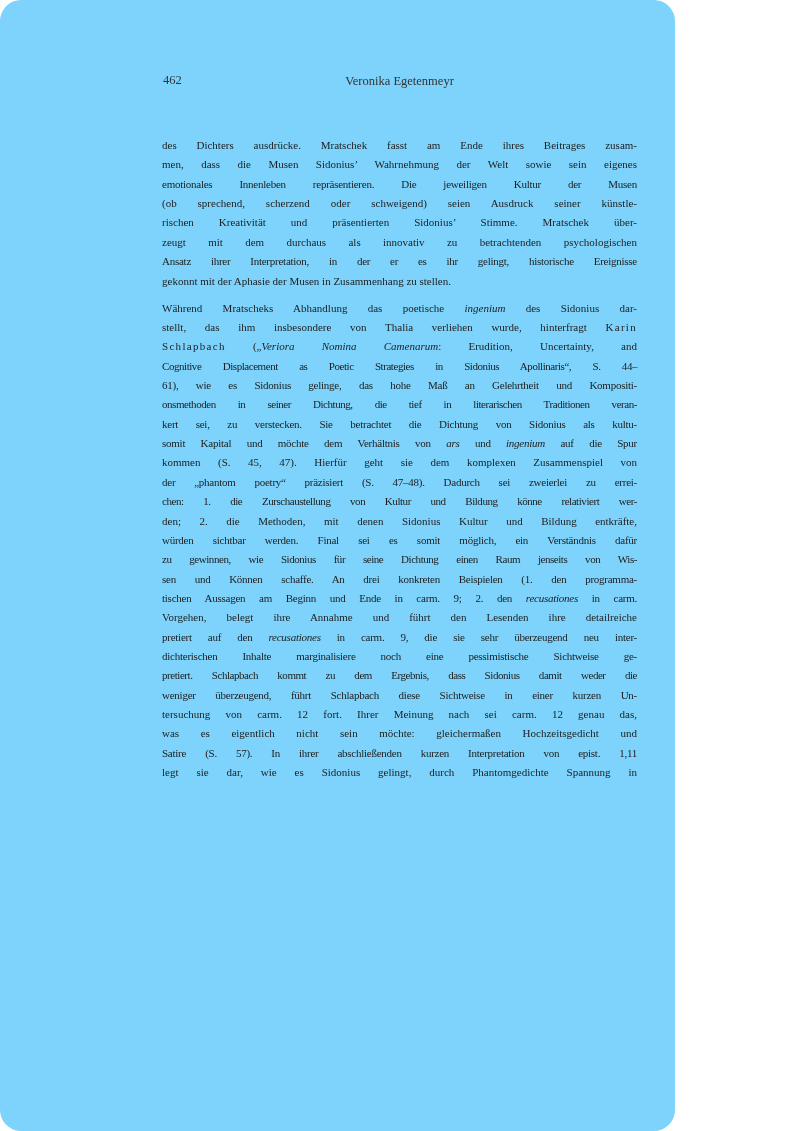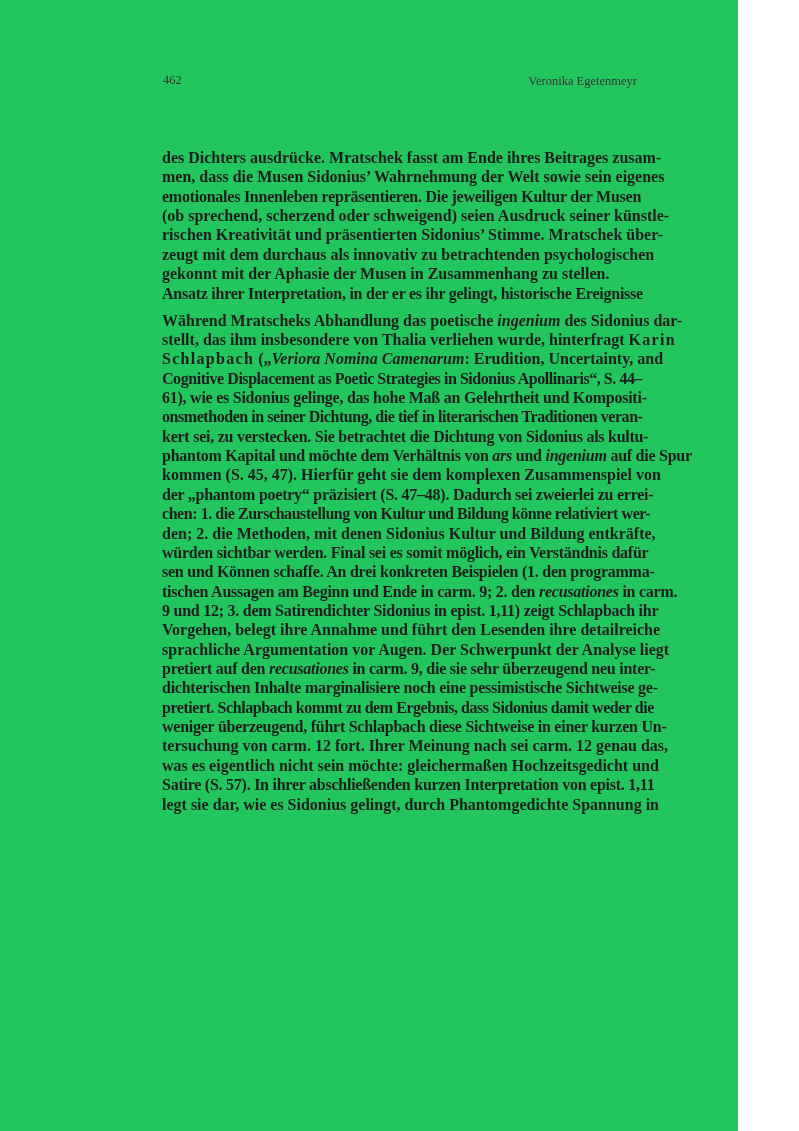--- a/index.html
+++ b/index.html
@@ -1,23 +1,23 @@
 <!DOCTYPE html>
 <html><head>
 <meta charset="utf-8">
 <style>
   html, body { margin: 0; padding: 0; background: #ffffff; }
   body { width: 799px; height: 1131px; position: relative; overflow: hidden; }
-  .page { position: absolute; left: 0; top: 0; width: 738px; height: 1131px; background: #22c55e; }
+  .page { position: absolute; left: 0; top: 0; width: 675px; height: 1131px; background: #7dd3fc; border-radius: 21px; }
   .running-head { position: absolute; top: 73px; left: 162px; width: 475px; height: 18px;
     font-family: "Liberation Serif", "DejaVu Serif", serif; font-size: 12.5px; color: #333; }
   .page-number { position: absolute; left: 1px; top: 0; }
-  .author { position: absolute; left: 0; right: 0; top: 1px; text-align: right; }
-  .body-text { position: absolute; left: 162px; top: 148px; width: 475px;
-    font-family: "Liberation Serif", "DejaVu Serif", serif; font-size: 16px; color: #1e1e1e; font-weight: bold; }
+  .author { position: absolute; left: 0; right: 0; top: 1px; text-align: center; }
+  .body-text { position: absolute; left: 162px; top: 136px; width: 475px;
+    font-family: "Liberation Serif", "DejaVu Serif", serif; font-size: 11px; color: #1e1e1e; }
   .para { margin: 0 0 7.7px 0; }
   .line { display: block; height: 19.36px; line-height: 19.36px; white-space: nowrap;
     text-align: justify; text-align-last: justify; }
   .line.last { text-align: left; text-align-last: left; }
   .line.tight { letter-spacing: -0.25px; }
   .line.tighter { letter-spacing: -0.45px; }
   em { font-style: italic; }
   .spaced { letter-spacing: 1.3px; }
 </style>
 </head>
@@ -32,43 +32,42 @@
 
   <div class="body-text">
 
     <p class="para">
       <span class="line">des Dichters ausdrücke. Mratschek fasst am Ende ihres Beitrages zusam-</span>
       <span class="line">men, dass die Musen Sidonius’ Wahrnehmung der Welt sowie sein eigenes</span>
       <span class="line tight">emotionales Innenleben repräsentieren. Die jeweiligen Kultur der Musen</span>
       <span class="line">(ob sprechend, scherzend oder schweigend) seien Ausdruck seiner künstle-</span>
       <span class="line">rischen Kreativität und präsentierten Sidonius’ Stimme. Mratschek über-</span>
       <span class="line">zeugt mit dem durchaus als innovativ zu betrachtenden psychologischen</span>
+      <span class="line tight">Ansatz ihrer Interpretation, in der er es ihr gelingt, historische Ereignisse</span>
       <span class="line last">gekonnt mit der Aphasie der Musen in Zusammenhang zu stellen.</span>
-      <span class="line tight">Ansatz ihrer Interpretation, in der er es ihr gelingt, historische Ereignisse</span>
     </p>
 
     <p class="para">
       <span class="line"><span>Während Mratscheks Abhandlung das poetische </span><em>ingenium</em><span> des Sidonius dar-</span></span>
       <span class="line"><span>stellt, das ihm insbesondere von Thalia verliehen wurde, hinterfragt </span><span class="spaced">Karin</span></span>
       <span class="line"><span class="spaced">Schlapbach</span><span> („</span><em>Veriora Nomina Camenarum</em><span>: Erudition, Uncertainty, and</span></span>
       <span class="line tighter">Cognitive Displacement as Poetic Strategies in Sidonius Apollinaris“, S. 44–</span>
       <span class="line tight">61), wie es Sidonius gelinge, das hohe Maß an Gelehrtheit und Kompositi-</span>
       <span class="line tighter">onsmethoden in seiner Dichtung, die tief in literarischen Traditionen veran-</span>
       <span class="line tight">kert sei, zu verstecken. Sie betrachtet die Dichtung von Sidonius als kultu-</span>
-      <span class="line tight"><span>phantom Kapital und möchte dem Verhältnis von </span><em>ars</em><span> und </span><em>ingenium</em><span> auf die Spur</span></span>
+      <span class="line tight"><span>somit Kapital und möchte dem Verhältnis von </span><em>ars</em><span> und </span><em>ingenium</em><span> auf die Spur</span></span>
       <span class="line">kommen (S. 45, 47). Hierfür geht sie dem komplexen Zusammenspiel von</span>
       <span class="line tight">der „phantom poetry“ präzisiert (S. 47–48). Dadurch sei zweierlei zu errei-</span>
       <span class="line tighter">chen: 1. die Zurschaustellung von Kultur und Bildung könne relativiert wer-</span>
       <span class="line">den; 2. die Methoden, mit denen Sidonius Kultur und Bildung entkräfte,</span>
       <span class="line tight">würden sichtbar werden. Final sei es somit möglich, ein Verständnis dafür</span>
+      <span class="line tighter">zu gewinnen, wie Sidonius für seine Dichtung einen Raum jenseits von Wis-</span>
       <span class="line tight">sen und Können schaffe. An drei konkreten Beispielen (1. den programma-</span>
       <span class="line tight"><span>tischen Aussagen am Beginn und Ende in carm. 9; 2. den </span><em>recusationes</em><span> in carm.</span></span>
-      <span class="line tight">9 und 12; 3. dem Satirendichter Sidonius in epist. 1,11) zeigt Schlapbach ihr</span>
       <span class="line">Vorgehen, belegt ihre Annahme und führt den Lesenden ihre detailreiche</span>
-      <span class="line">sprachliche Argumentation vor Augen. Der Schwerpunkt der Analyse liegt</span>
       <span class="line tight"><span>pretiert auf den </span><em>recusationes</em><span> in carm. 9, die sie sehr überzeugend neu inter-</span></span>
       <span class="line tight">dichterischen Inhalte marginalisiere noch eine pessimistische Sichtweise ge-</span>
       <span class="line tighter">pretiert. Schlapbach kommt zu dem Ergebnis, dass Sidonius damit weder die</span>
       <span class="line tight">weniger überzeugend, führt Schlapbach diese Sichtweise in einer kurzen Un-</span>
       <span class="line">tersuchung von carm. 12 fort. Ihrer Meinung nach sei carm. 12 genau das,</span>
       <span class="line">was es eigentlich nicht sein möchte: gleichermaßen Hochzeitsgedicht und</span>
       <span class="line tight">Satire (S. 57). In ihrer abschließenden kurzen Interpretation von epist. 1,11</span>
       <span class="line">legt sie dar, wie es Sidonius gelingt, durch Phantomgedichte Spannung in</span>
     </p>
 

